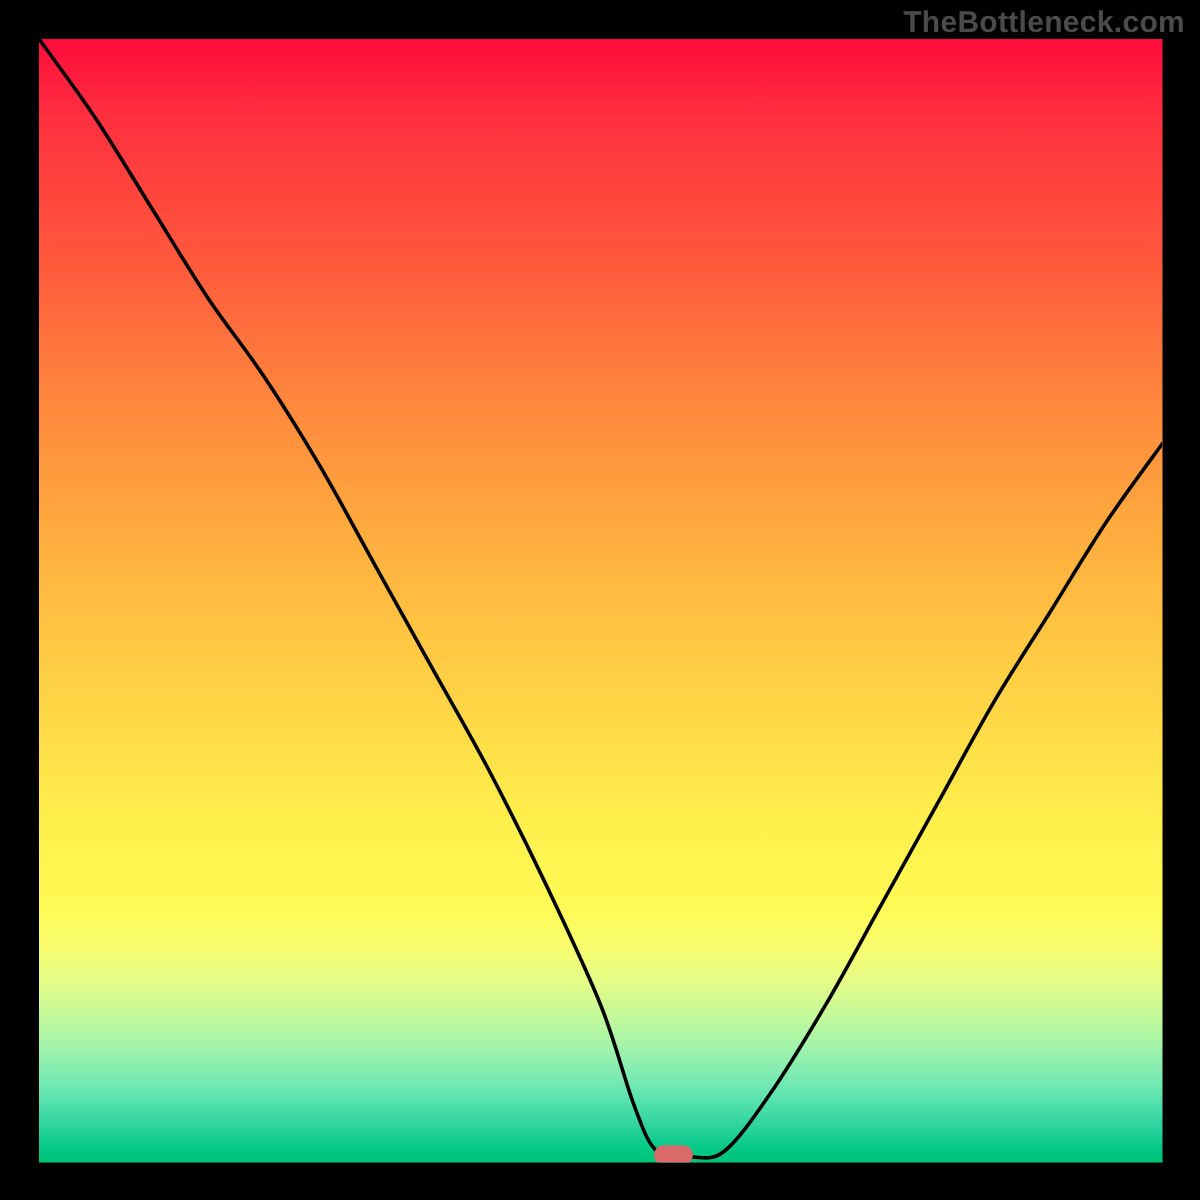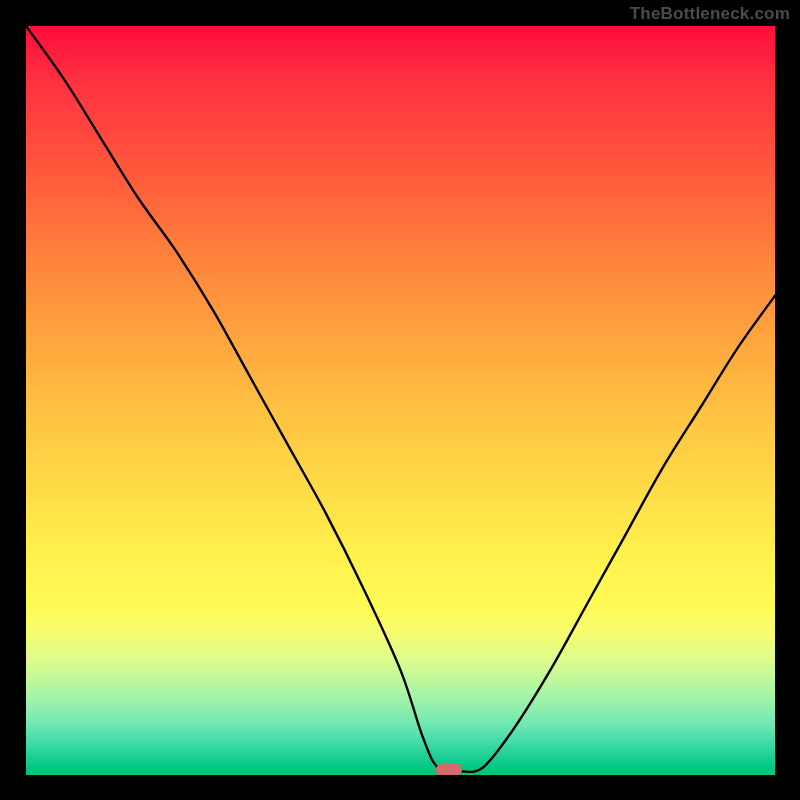--- a/index.html
+++ b/index.html
@@ -15,21 +15,21 @@
     position: relative;
     width: 800px;
     height: 800px;
     background: #000;
   }
   .watermark {
     position: absolute;
     top: 4px;
     right: 10px;
     color: #4b4b4b;
-    font-size: 17px;
+    font-size: 20px;
     font-weight: 600;
     letter-spacing: 0.2px;
     z-index: 30;
     user-select: none;
   }
   .plot-area {
     position: absolute;
     left: 26px;
     top: 26px;
     width: 749px;

